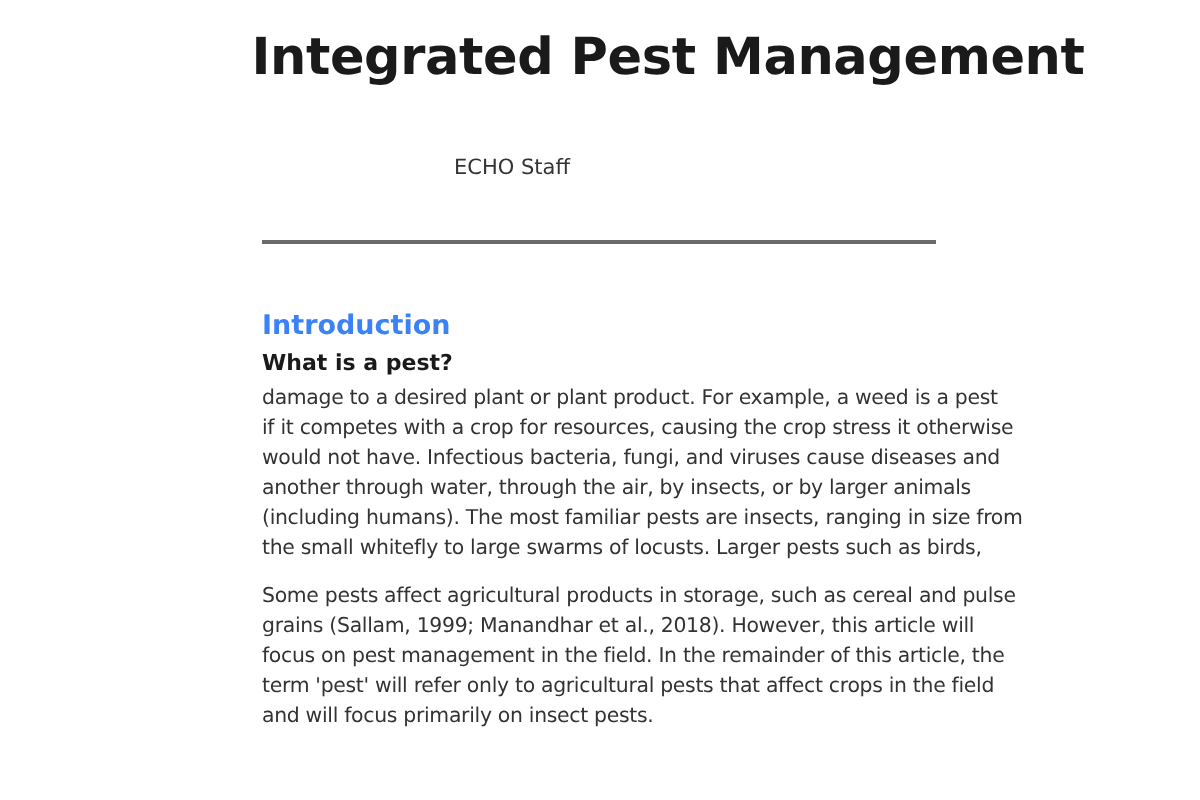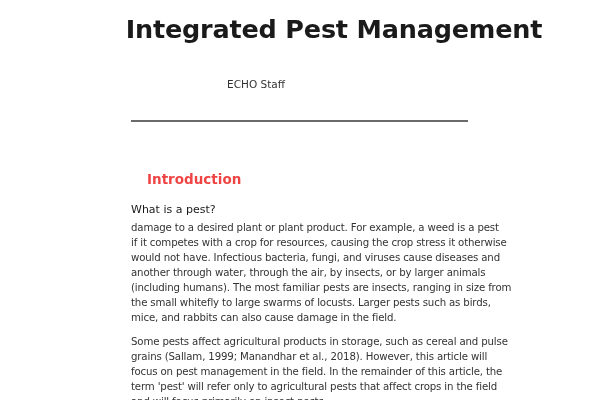--- a/index.html
+++ b/index.html
@@ -50,27 +50,27 @@
   }
   .content {
     position: absolute;
     left: 131px;
     top: 155px;
     width: 345px;
   }
   .h2 {
     font-size: 13.5px;
     font-weight: bold;
-    color: #ef4444;
-    margin: 16px;
+    color: #3b82f6;
+    margin: 0;
     line-height: 16px;
   }
   .h3 {
     font-size: 11px;
-    font-weight: normal;
+    font-weight: bold;
     color: #1a1a1a;
     margin: 4px 0 3px 0;
     line-height: 14px;
   }
   .para {
     font-size: 10.2px;
     line-height: 15px;
     color: #333333;
     margin: 0 0 9px 0;
     letter-spacing: -0.15px;
@@ -92,21 +92,20 @@
     <h2 class="h2">Introduction</h2>
     <h3 class="h3">What is a pest?</h3>
 
     <p class="para">
       <span class="line">damage to a desired plant or plant product. For example, a weed is a pest</span>
       <span class="line">if it competes with a crop for resources, causing the crop stress it otherwise</span>
       <span class="line">would not have. Infectious bacteria, fungi, and viruses cause diseases and</span>
       <span class="line">another through water, through the air, by insects, or by larger animals</span>
       <span class="line">(including humans). The most familiar pests are insects, ranging in size from</span>
       <span class="line">the small whitefly to large swarms of locusts. Larger pests such as birds,</span>
-      <span class="line">mice, and rabbits can also cause damage in the field.</span>
     </p>
 
     <p class="para">
       <span class="line">Some pests affect agricultural products in storage, such as cereal and pulse</span>
       <span class="line">grains (Sallam, 1999; Manandhar et al., 2018). However, this article will</span>
       <span class="line">focus on pest management in the field. In the remainder of this article, the</span>
       <span class="line">term 'pest' will refer only to agricultural pests that affect crops in the field</span>
       <span class="line">and will focus primarily on insect pests.</span>
     </p>
 

